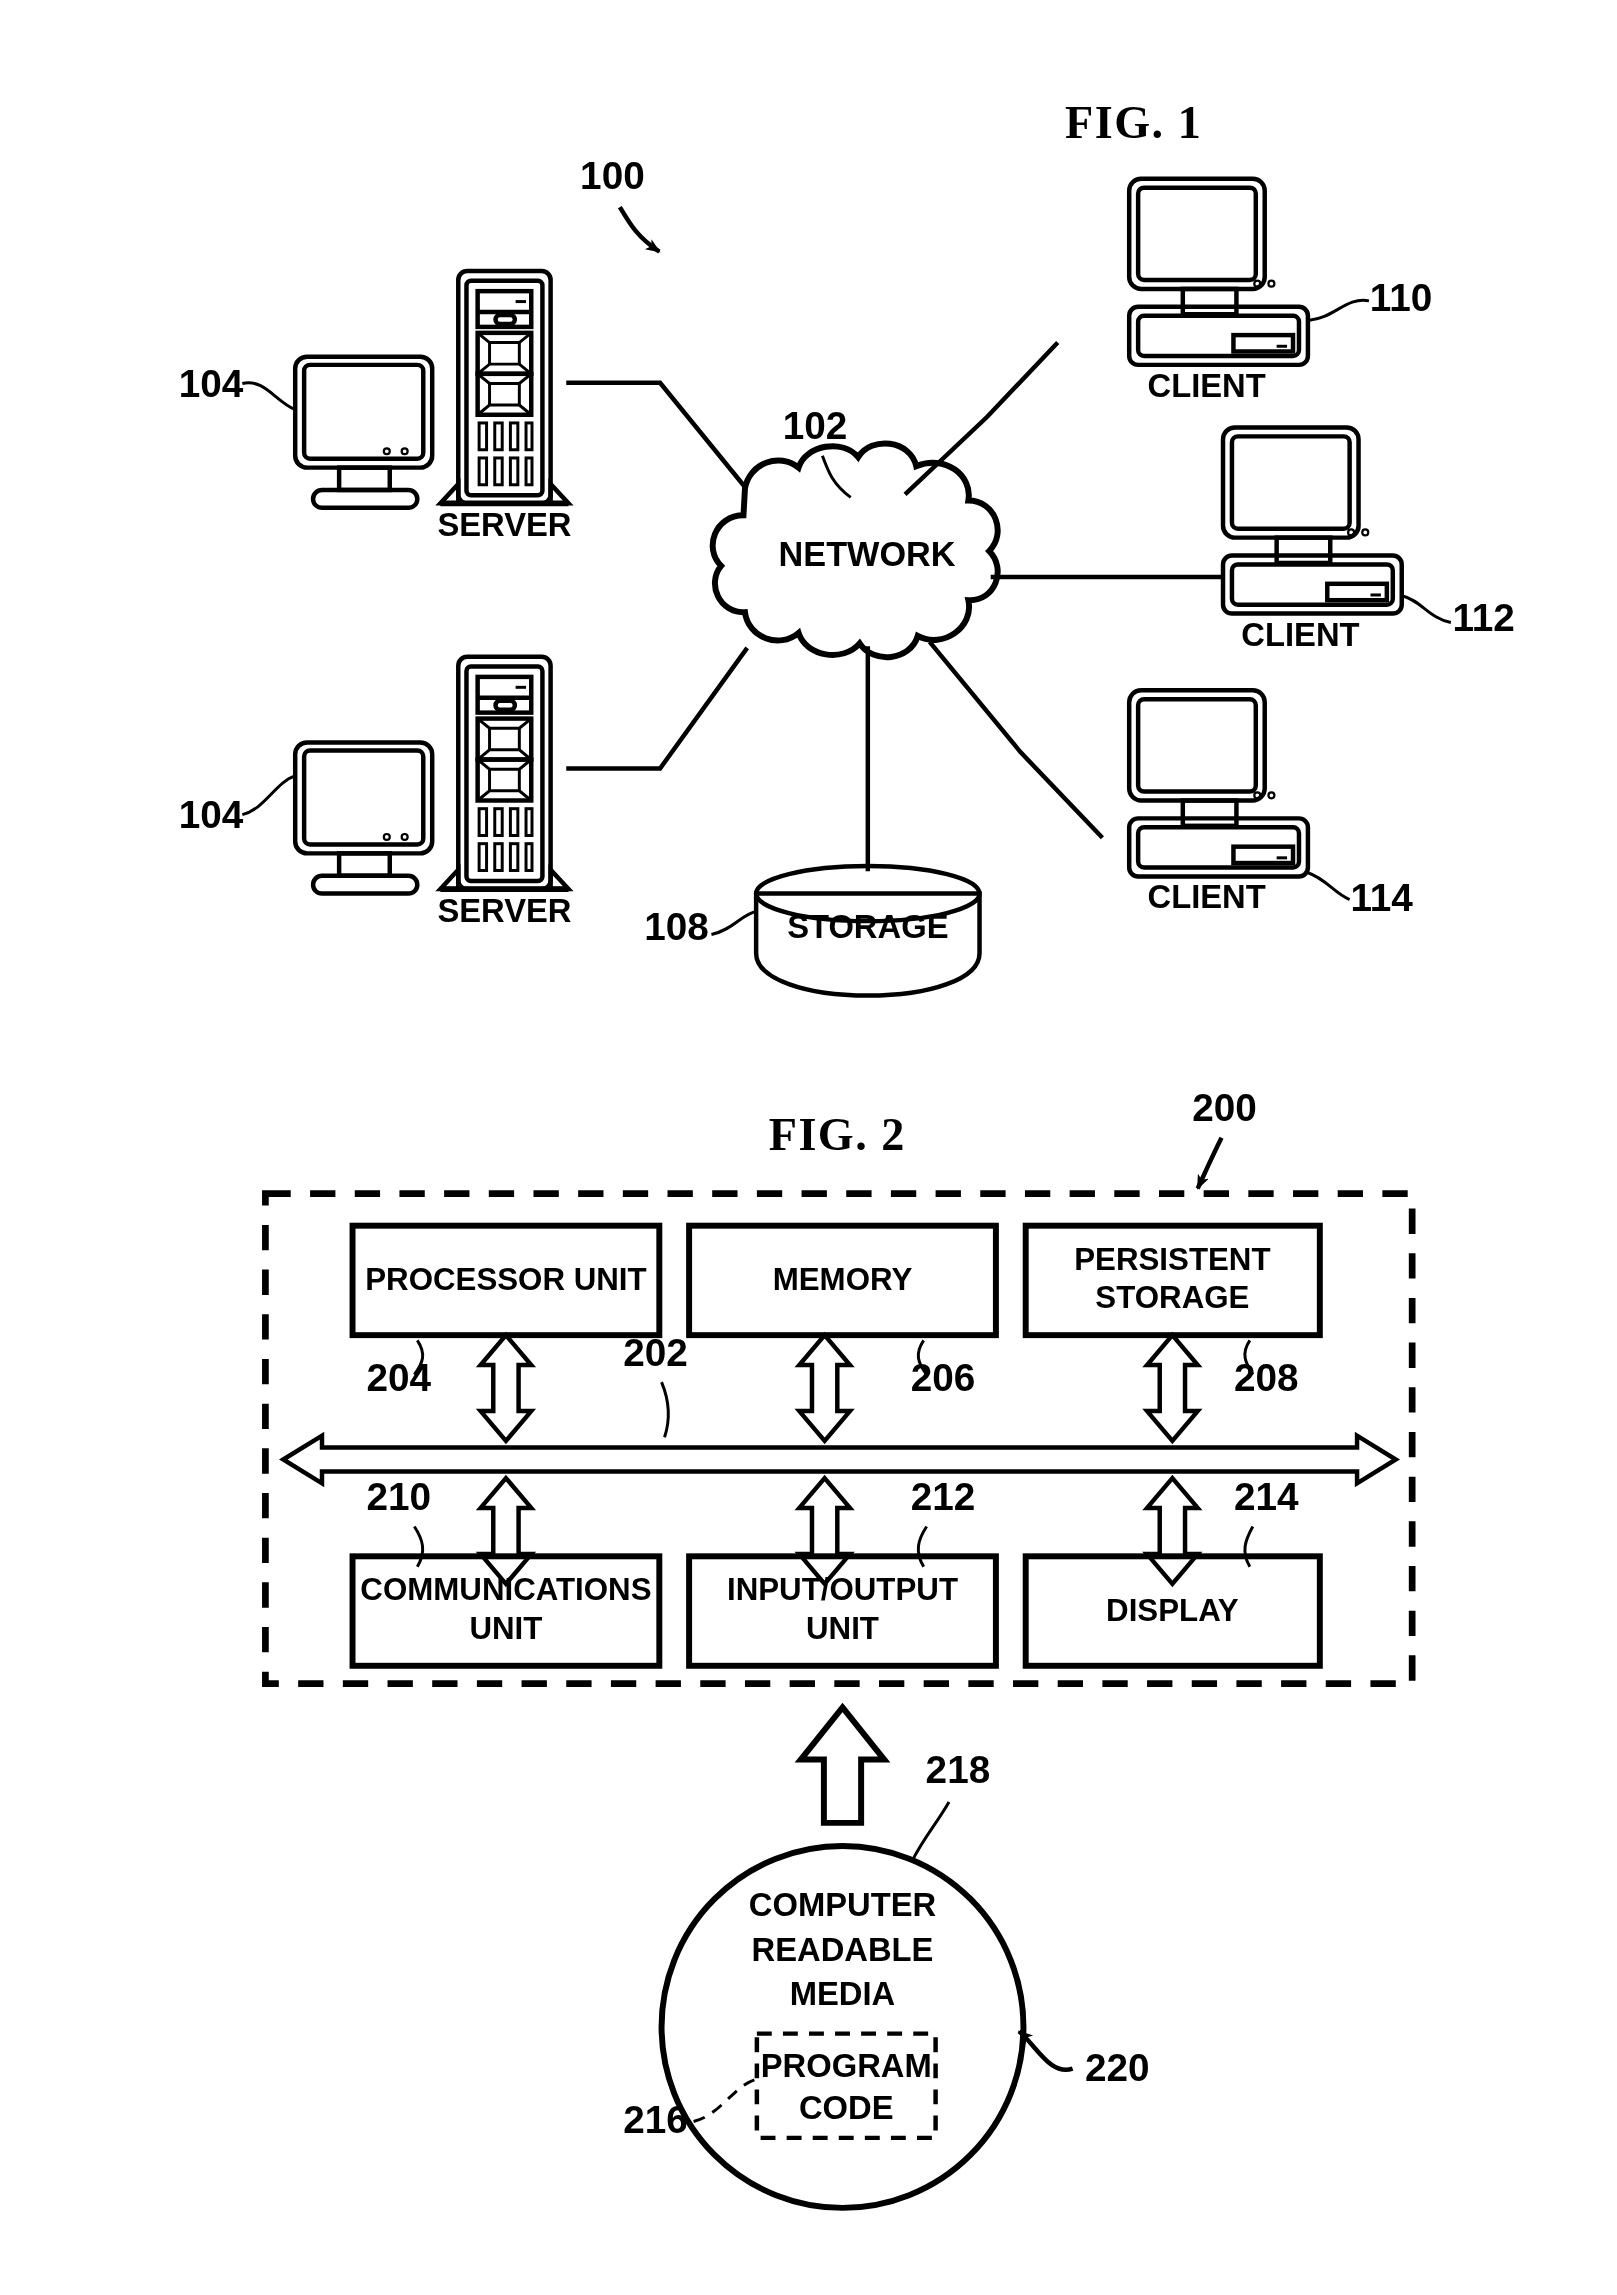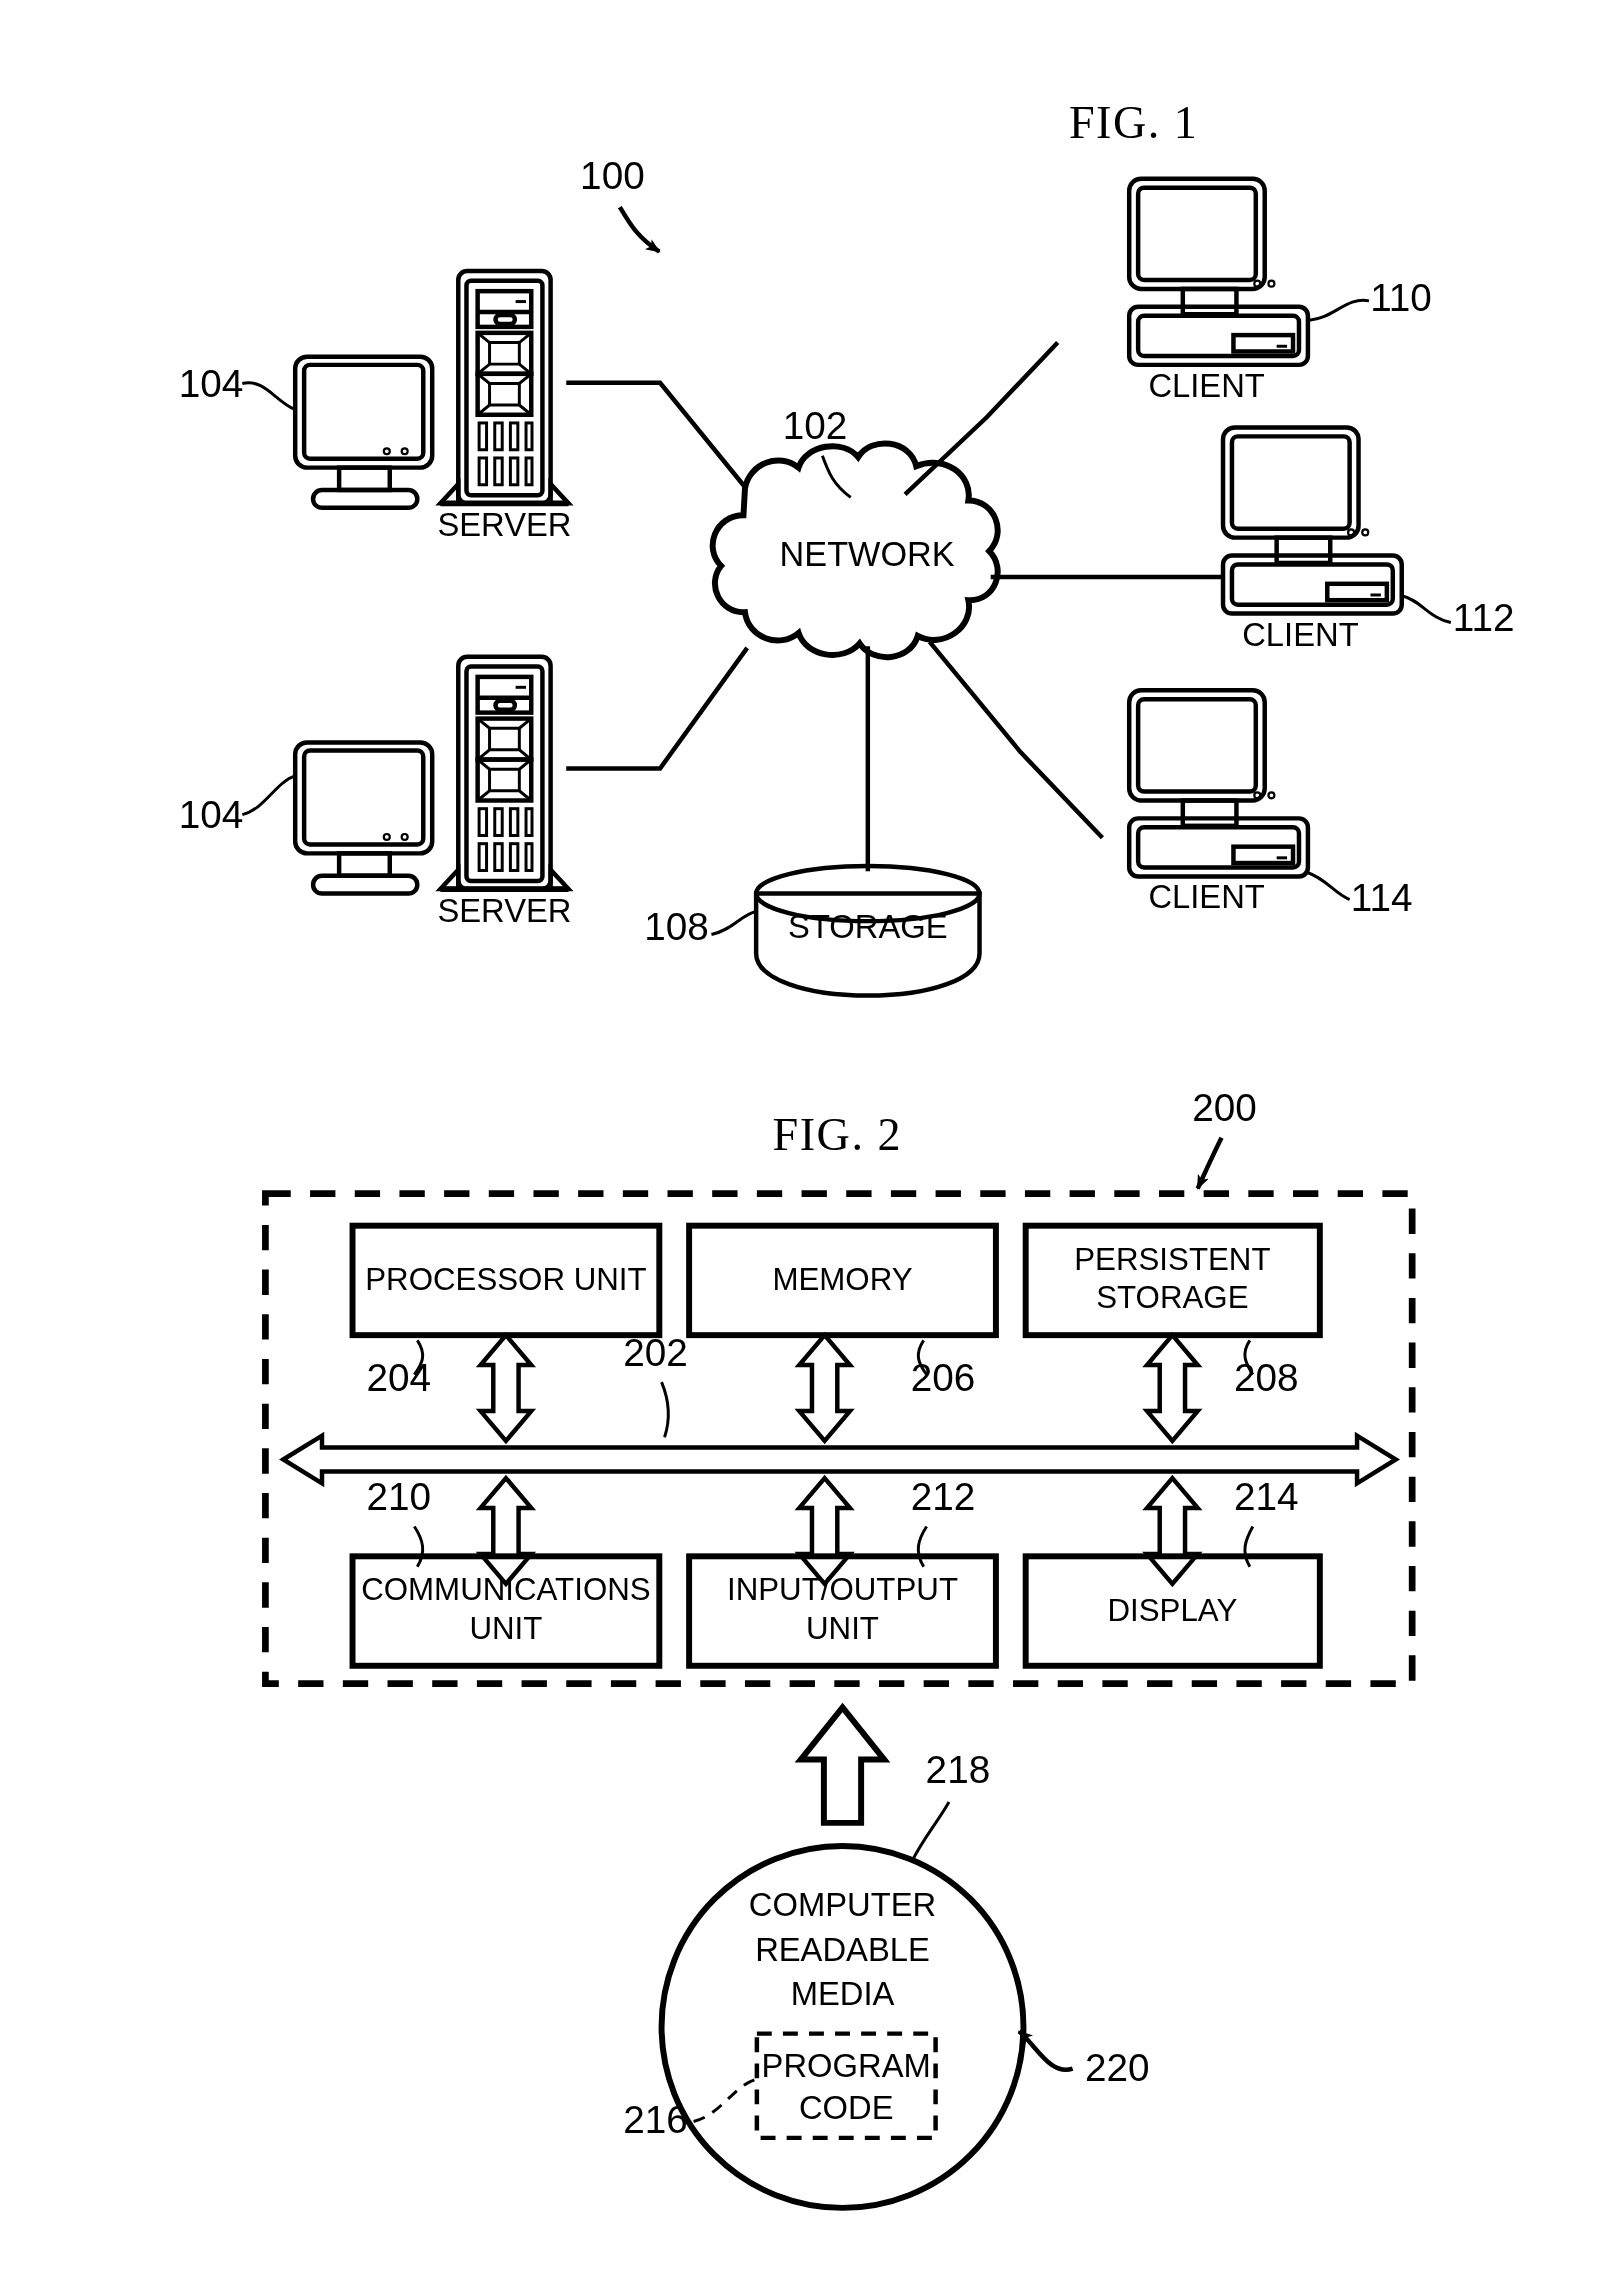--- a/index.html
+++ b/index.html
@@ -1,18 +1,18 @@
 <!DOCTYPE html>
 <html style="font-size:12px"><head>
 <meta charset="utf-8">
 <style>
   html,body{margin:0;padding:0;background:#ffffff;}
   body{width:1618px;height:2295px;position:relative;overflow:hidden;
        font-family:"Liberation Sans", sans-serif;color:#000;}
-  #root{position:absolute;inset:0;}
+  #root{position:absolute;inset:0;font-weight:bold;}
   svg{display:block;}
   .fig-title{font-family:"Liberation Serif", serif;font-size:62px;letter-spacing:2px;}
   .ref{font-family:"Liberation Sans", sans-serif;font-size:52px;}
   .nodelbl{font-family:"Liberation Sans", sans-serif;font-size:44px;}
   .cloudlbl{font-family:"Liberation Sans", sans-serif;font-size:46px;}
   .blocklbl{font-family:"Liberation Sans", sans-serif;font-size:42px;}
   .medialbl{font-family:"Liberation Sans", sans-serif;font-size:44px;}
   .ln{stroke:#000;fill:none;}
   .thin{stroke-width:4;}
   .med{stroke-width:6;}

